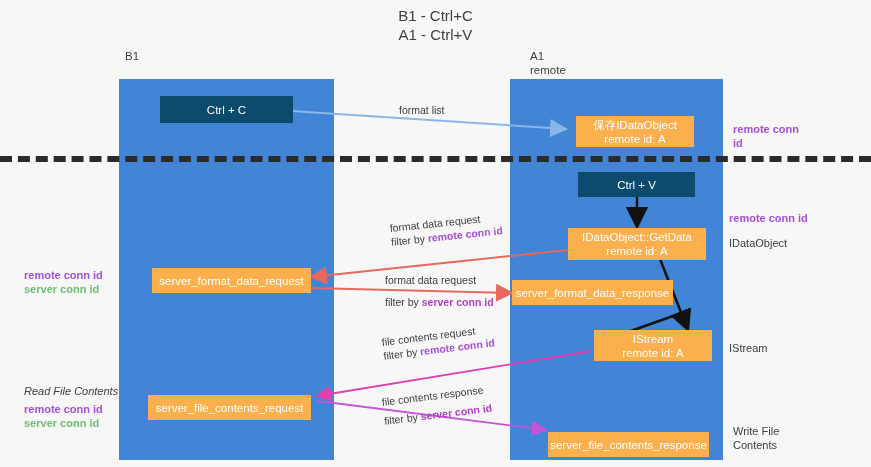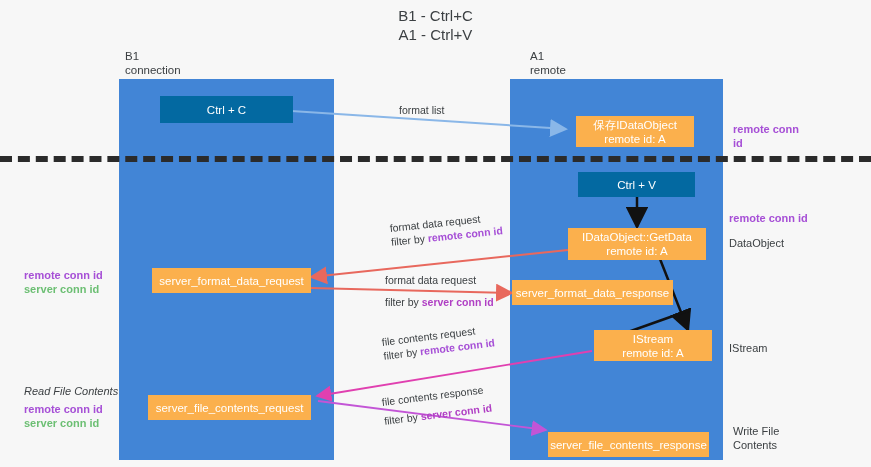--- a/index.html
+++ b/index.html
@@ -32,21 +32,21 @@
     border-top:6px dashed #2b2b2b;
   }
 
   
   .node{
     position:absolute;box-sizing:border-box;
     display:flex;align-items:center;justify-content:center;
     text-align:center;color:#ffffff;font-size:11.5px;line-height:14px;
     padding:3px 6px;
   }
-  .node.green{background:#0369a1;}
+  .node.green{background:#0c4a6e;}
   .node.orange{background:#fbb04d;}
   .node .lines{width:100%;}
 
   
   .ann{position:absolute;font-size:11px;line-height:14px;}
   .ann.purple{color:#a64fd6;font-weight:bold;}
   .ann.green{color:#6cbf73;font-weight:bold;}
   .ann.dark{color:#3c4043;}
 
   
@@ -61,21 +61,20 @@
 
 <div id="stage">
 
   <div class="title">
     <div>B1 - Ctrl+C</div>
     <div>A1 - Ctrl+V</div>
   </div>
 
   <div class="colhdr" style="left:125px;top:49px;">
     <div>B1</div>
-    <div>connection</div>
   </div>
   <div class="colhdr" style="left:530px;top:49px;">
     <div>A1</div>
     <div>remote</div>
   </div>
 
   <div class="lane" style="left:119px;top:79px;width:215px;height:381px;"></div>
   <div class="lane" style="left:510px;top:79px;width:213px;height:381px;"></div>
 
   <svg class="edges" viewBox="0 0 871 467">
@@ -182,21 +181,21 @@
 
   <div class="edgelabel" style="left:381px;top:395px;transform:rotate(-7deg);transform-origin:left top;">
     <div>file contents response</div>
     <div style="margin-top:5px;"><span>filter by </span><span class="kw-magenta">server conn id</span></div>
   </div>
 
   <div class="ann purple" style="left:733px;top:122px;">remote conn id</div>
 
   <div class="ann purple" style="left:729px;top:211px;">remote conn id</div>
 
-  <div class="ann dark" style="left:729px;top:236px;">DataObject</div>
+  <div class="ann dark" style="left:729px;top:236px;">IDataObject</div>
 
   <div class="ann dark" style="left:729px;top:341px;">IStream</div>
 
   <div class="ann dark" style="left:733px;top:424px;">Write File Contents</div>
 
   <div class="ann purple" style="left:24px;top:268px;">remote conn id</div>
   <div class="ann green" style="left:24px;top:282px;">server conn id</div>
 
   <div class="ann dark" style="left:24px;top:384px;font-style:italic;">Read File Contents</div>
   <div class="ann purple" style="left:24px;top:402px;">remote conn id</div>

